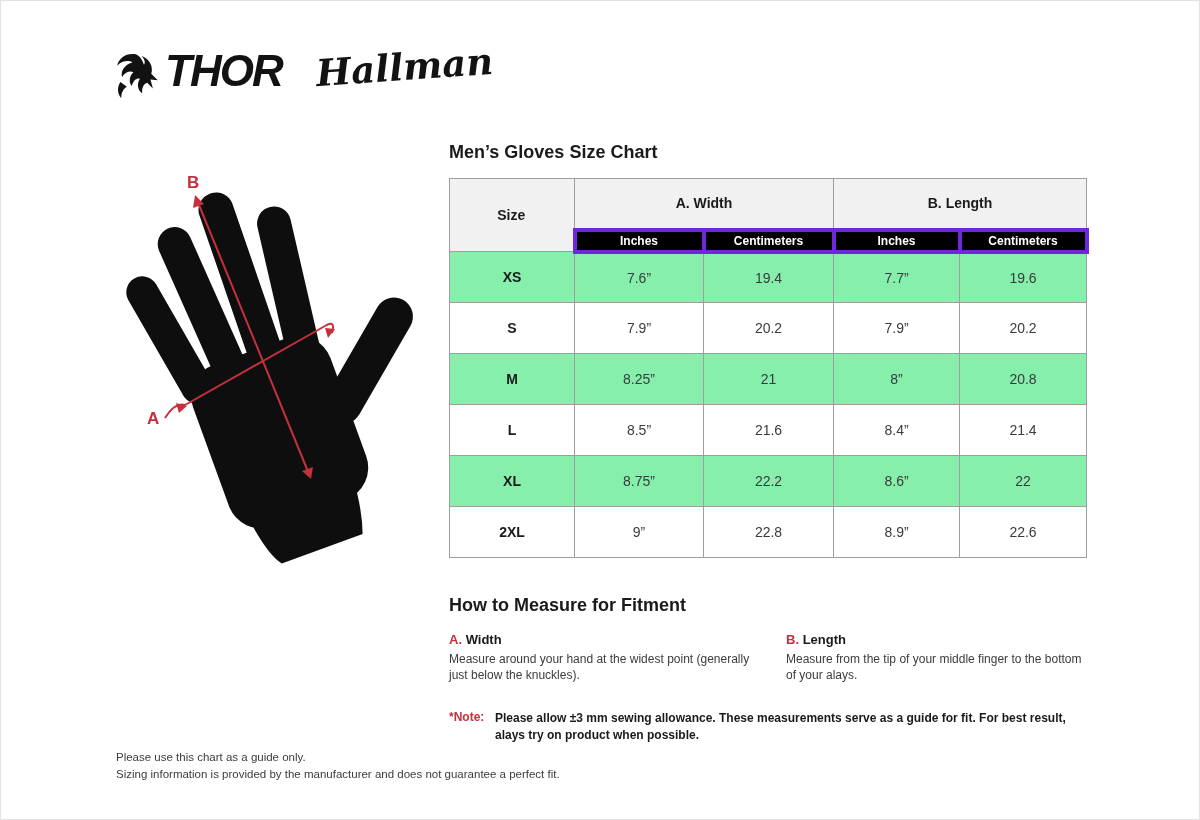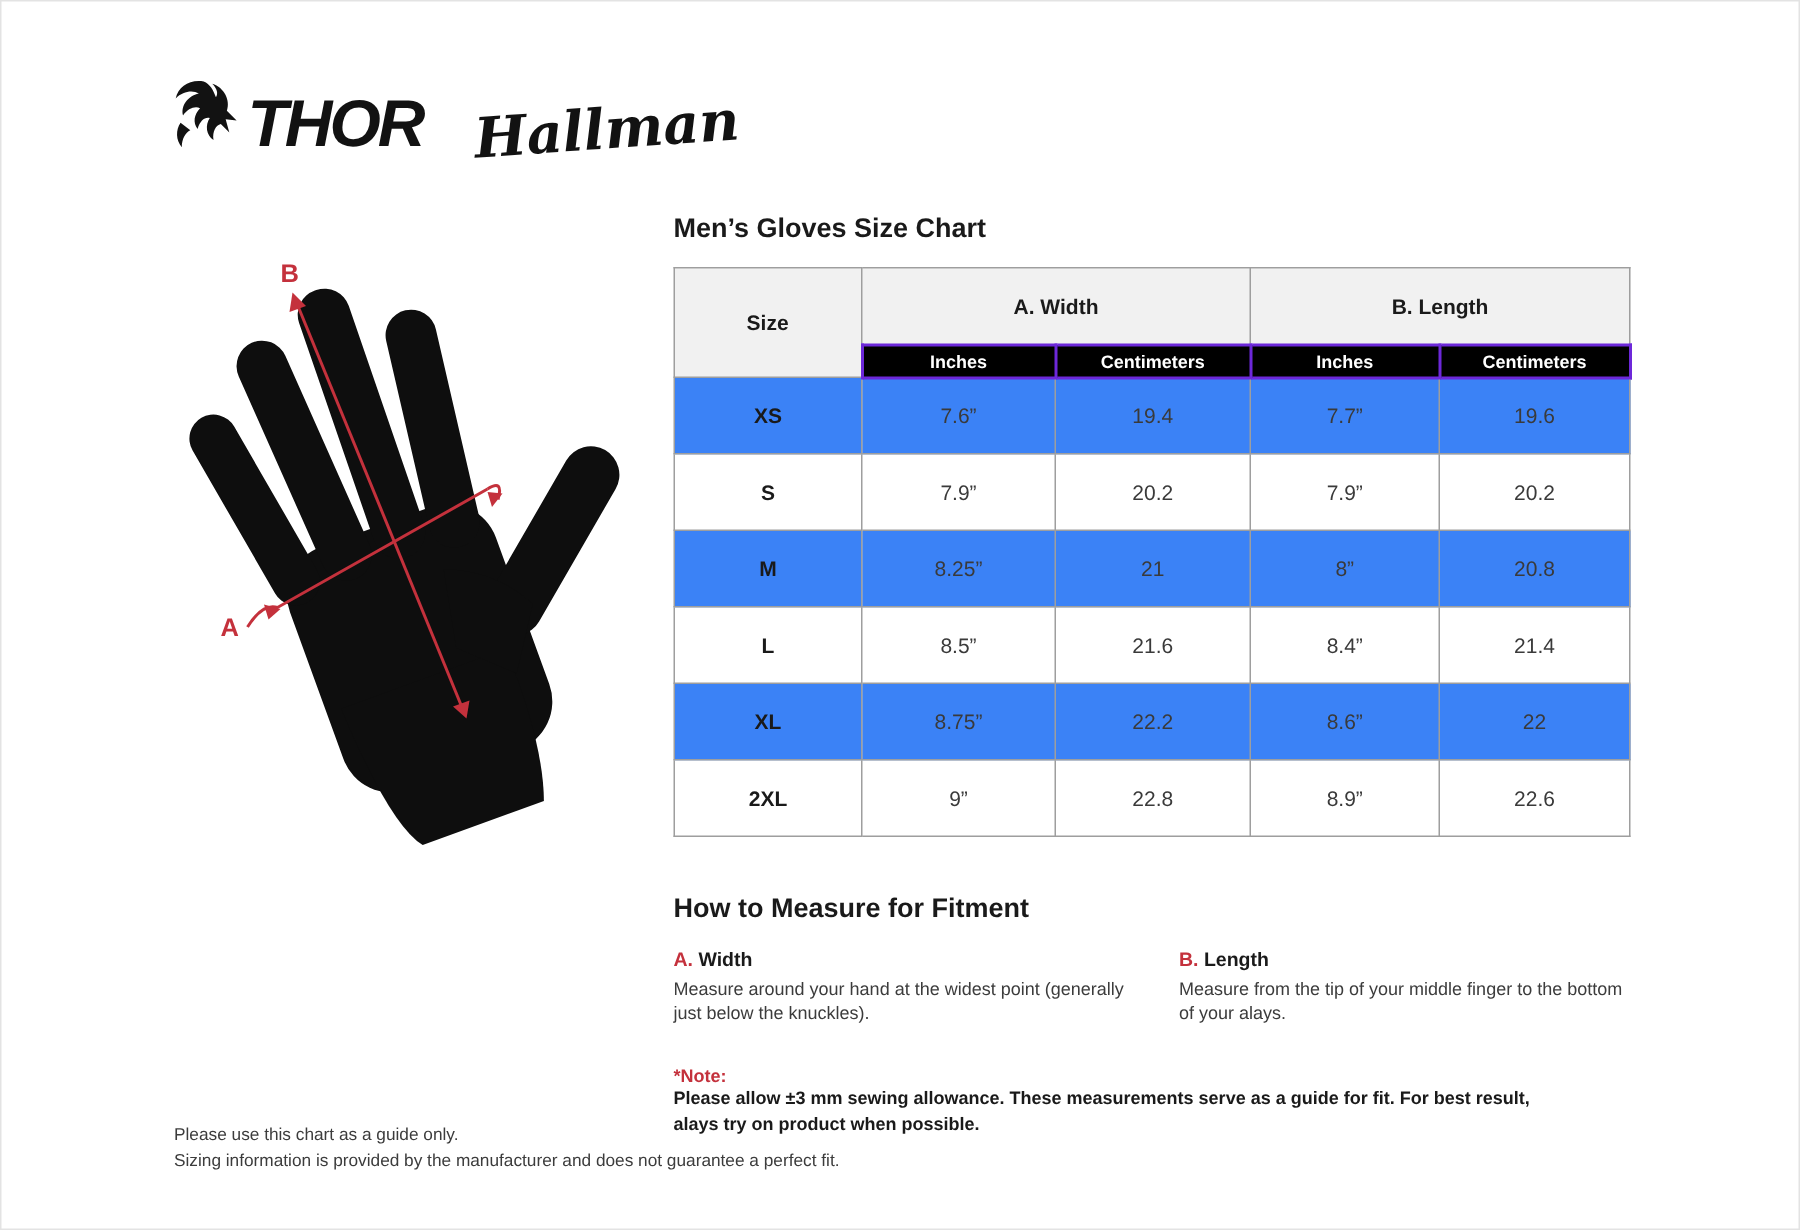--- a/index.html
+++ b/index.html
@@ -5,21 +5,21 @@
   * { margin: 0; padding: 0; box-sizing: border-box; }
   html, body { background: #fff; }
   body {
     width: 1200px; height: 820px; position: relative;
     font-family: "Liberation Sans", sans-serif;
     color: #222; overflow: hidden;
   }
   .page { position: absolute; inset: 0; background: #fff; border: 1px solid #e3e3e3; }
 
   
-  .logos { position: absolute; left: 108px; top: 48px; display: flex; align-items: flex-end; }
+  .logos { position: absolute; left: 108px; top: 48px; display: flex; align-items: flex-start; }
   .ram-icon { width: 52px; height: 56px; margin-right: 4px; }
   .thor-word {
     font-family: "Liberation Sans", sans-serif; font-style: italic; font-weight: 900;
     font-size: 44px; letter-spacing: -2px; color: #121212; line-height: 1;
   }
   .hallman-word {
     font-family: "DejaVu Serif", serif; font-style: italic; font-weight: bold;
     font-size: 37px; color: #121212; margin-left: 34px; transform: rotate(-4deg);
     line-height: 1;
   }
@@ -37,38 +37,38 @@
   table.size-table col.c2 { width: 130px; }
   table.size-table col.c3 { width: 126px; }
   table.size-table col.c4 { width: 127px; }
   table.size-table th, table.size-table td {
     border: 1px solid #9e9e9e; text-align: center; vertical-align: middle;
   }
   tr.group-row th { height: 51px; background: #f1f1f1; font-size: 14px; font-weight: bold; color: #1a1a1a; }
   th.size-head { background: #f1f1f1; font-size: 14px; font-weight: bold; color: #1a1a1a; }
   tr.unit-row th {
     height: 22px; background: #000; color: #fff; font-size: 12px; font-weight: bold;
-    border: 2px solid #6d28d9;
+    border: 4px solid #6d28d9;
   }
   tbody td { height: 51px; font-size: 14px; color: #3a3a3a; background: #fff; }
   tbody td.size-cell { font-weight: bold; color: #1a1a1a; }
-  tbody tr.alt td { background: #3b82f6; }
+  tbody tr.alt td { background: #86efac; }
 
   
   .measure-heading { font-size: 18px; font-weight: bold; color: #1a1a1a; margin-top: 37px; }
   .measure-cols { display: flex; margin-top: 16px; }
   .measure-item { width: 337px; }
   .measure-item + .measure-item { width: 300px; }
   .measure-label { font-size: 13px; font-weight: bold; color: #1a1a1a; margin-bottom: 4px; }
   .red { color: #c4313c; }
   .measure-text { font-size: 12px; color: #3c3c3c; line-height: 1.35; width: 308px; }
   .measure-item + .measure-item .measure-text { width: 296px; }
 
   
-  .note-row { display: flex; margin-top: 27px; flex-direction: column; }
+  .note-row { display: flex; margin-top: 27px; }
   .note-label { font-size: 12px; font-weight: bold; color: #c4313c; width: 46px; flex: none; }
   .note-text { font-size: 12px; font-weight: bold; color: #1a1a1a; line-height: 1.35; width: 588px; }
 
   
   .disclaimer { position: absolute; left: 115px; top: 748px; font-size: 11.5px; color: #3c3c3c; line-height: 1.45; }
 </style>
 </head>
 <body>
 
 <div class="page">

